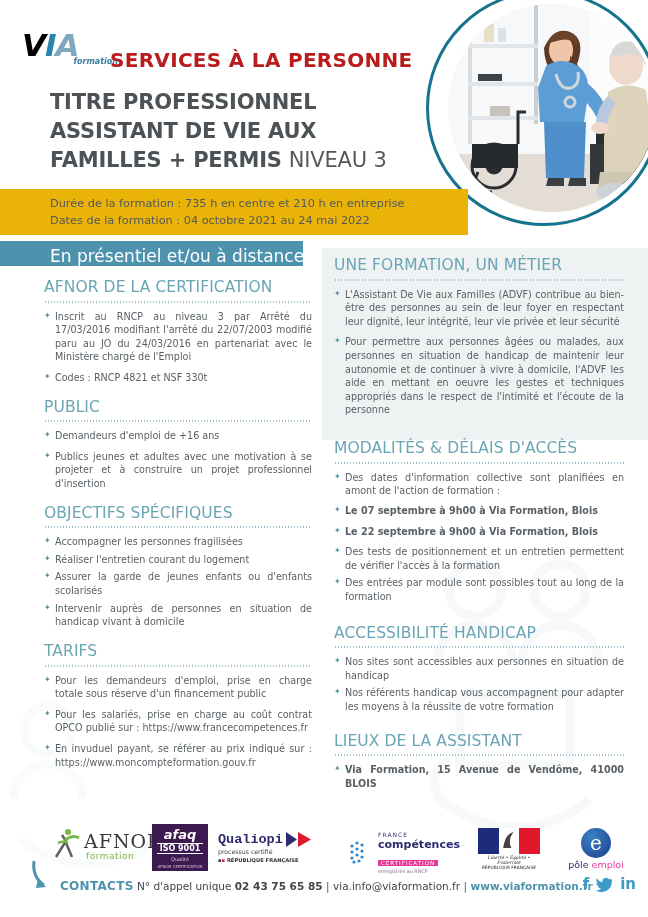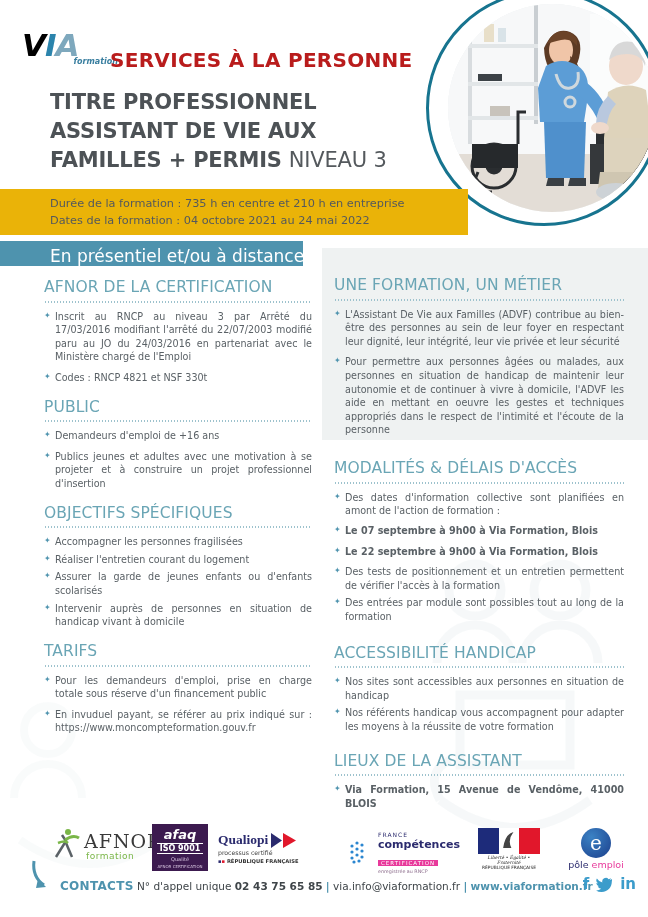--- a/index.html
+++ b/index.html
@@ -127,21 +127,20 @@
   
   .col-left {
     position: absolute; left: 44px; top: 278px;
     width: 268px;
     z-index: 3;
   }
   .col-right {
     position: absolute; left: 334px; top: 256px;
     width: 290px;
     z-index: 3;
-    margin-top: 20px;
   }
 
   .gray-panel {
     position: absolute;
     left: 322px; top: 248px;
     width: 326px; height: 192px;
     background: #eff2f2;
     z-index: 1;
   }
 
@@ -218,21 +217,21 @@
     background: #3c1a4f;
     display: flex; flex-direction: column;
     align-items: center; justify-content: center;
   }
   .afaq .t1 { color: #fff; font-family: "DejaVu Sans", sans-serif; font-weight:700; font-size: 13px; font-style: italic; text-align: center;}
   .afaq .t2 { color: #fff; font-family: "DejaVu Sans", sans-serif; font-weight:700; font-size: 8px; border-top:1px solid #fff; border-bottom:1px solid #fff; padding:0 3px; margin-top:1px;}
   .afaq .t3 { color: #d9c7e2; font-family: "DejaVu Sans", sans-serif; font-size: 5px; margin-top:2px;}
   .afaq .t4 { color: #d9c7e2; font-family: "DejaVu Sans", sans-serif; font-size: 4px; margin-top:2px;}
 
   .qualiopi { left: 218px; top: 8px; width: 115px; height: 36px; }
-  .qualiopi .q1 { font-family: Liberation Serif, serif; font-weight: 700; font-size: 13.5px; color: #2b2b6e; }
+  .qualiopi .q1 { font-family: Liberation Mono, monospace; font-weight: 700; font-size: 13.5px; color: #2b2b6e; }
   .qualiopi .q2 { font-family: "DejaVu Sans", sans-serif; font-size: 6.2px; color: #444; margin-top:1px; }
   .qualiopi .q3 { font-family: "DejaVu Sans", sans-serif; font-size: 5.2px; color: #333; font-weight:700; margin-top:2px;}
 
   .francecomp { left: 348px; top: 7px; width: 115px; height: 38px; }
   .francecomp .fc1 { font-family: "DejaVu Sans", sans-serif; font-size: 6px; color: #2b2b6e; letter-spacing:1px;}
   .francecomp .fc2 { font-family: "DejaVu Sans", sans-serif; font-size: 11px; font-weight:700; color: #2b2b6e; }
   .francecomp .fc3 { font-family: "DejaVu Sans", sans-serif; font-size: 5.5px; color: #fff; background:#e8399b; display:inline-block; padding:0 3px; letter-spacing:1px;}
   .francecomp .fc4 { font-family: "DejaVu Sans", sans-serif; font-size: 4.8px; color: #8a6a8a; }
 
   .marianne { left: 478px; top: 4px; width: 72px; height: 42px; }
@@ -427,20 +426,21 @@
         <li class="tight">Assurer la garde de jeunes enfants ou d'enfants scolarisés</li>
         <li class="tight">Intervenir auprès de personnes en situation de handicap vivant à domicile</li>
       </ul>
     </div>
 
     <div class="sec">
       <div class="sec-title">TARIFS</div>
       <div class="dotline"></div>
       <ul class="bullets">
         <li>Pour les demandeurs d'emploi, prise en charge totale sous réserve d'un financement public</li>
+        <li><span>Pour les salariés, prise en charge au coût contrat OPCO publié sur : https://www.francecompetences.fr</span></li>
         <li><span>En invuduel payant, se référer au prix indiqué sur : https://www.moncompteformation.gouv.fr</span></li>
       </ul>
     </div>
   </div>
 
   <div class="col-right">
 
     <div class="sec">
       <div class="sec-title">UNE FORMATION, UN MÉTIER</div>
       <div class="dotline"></div>

